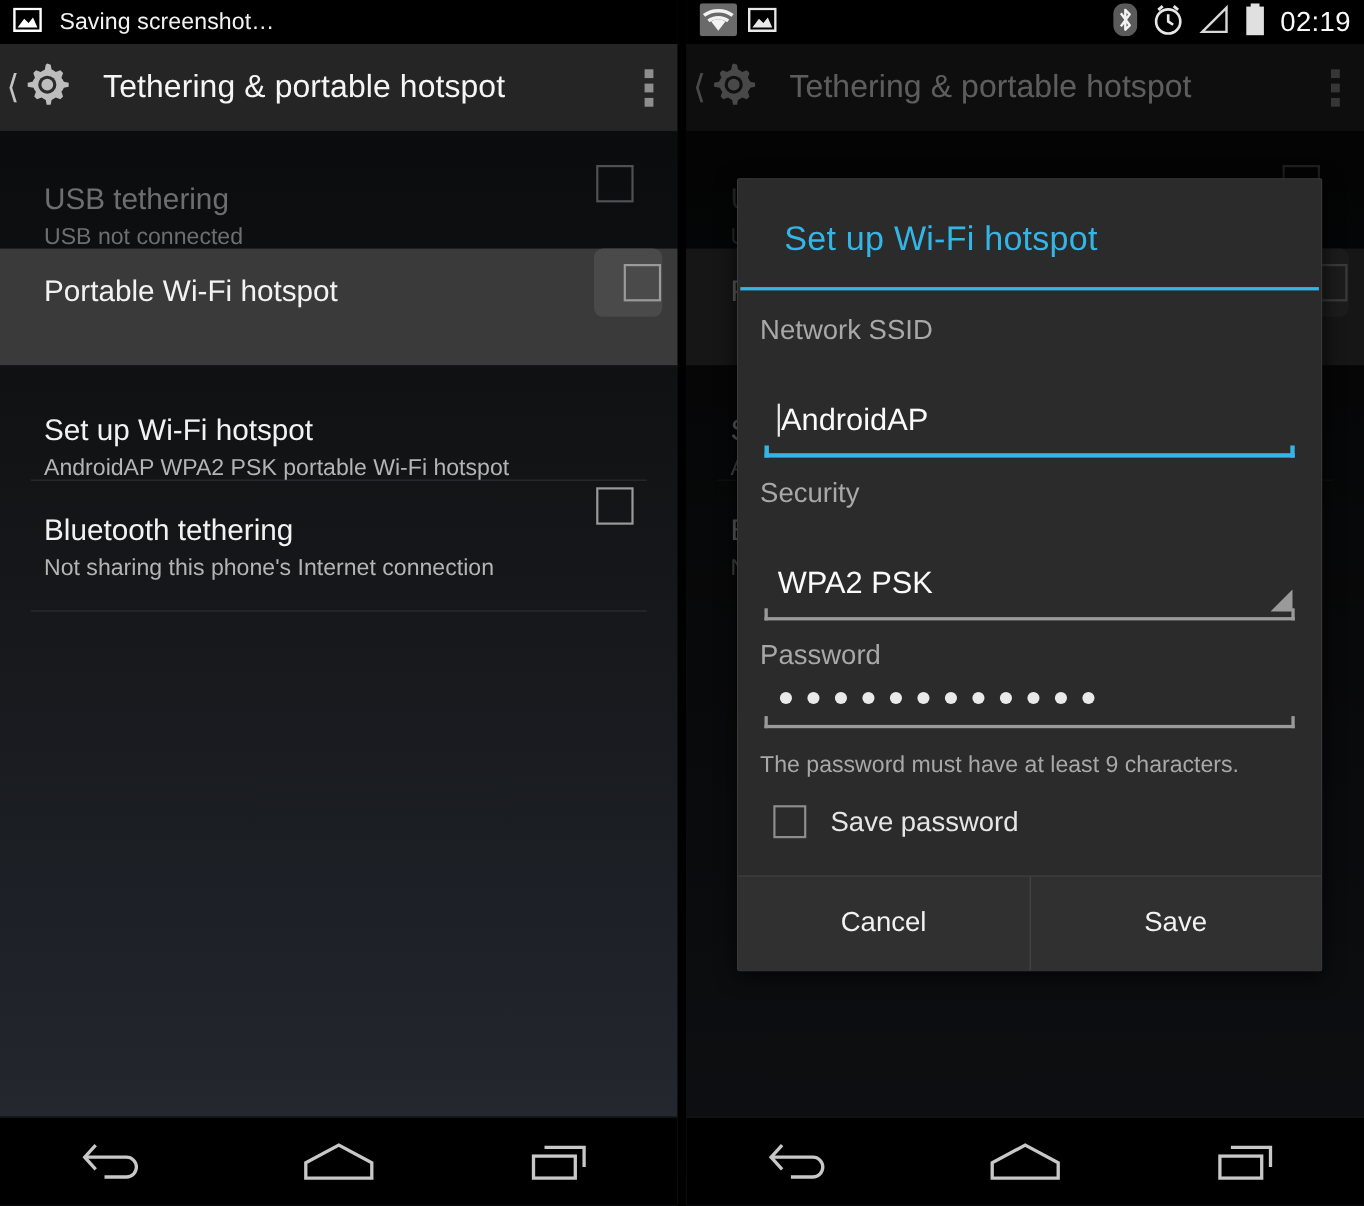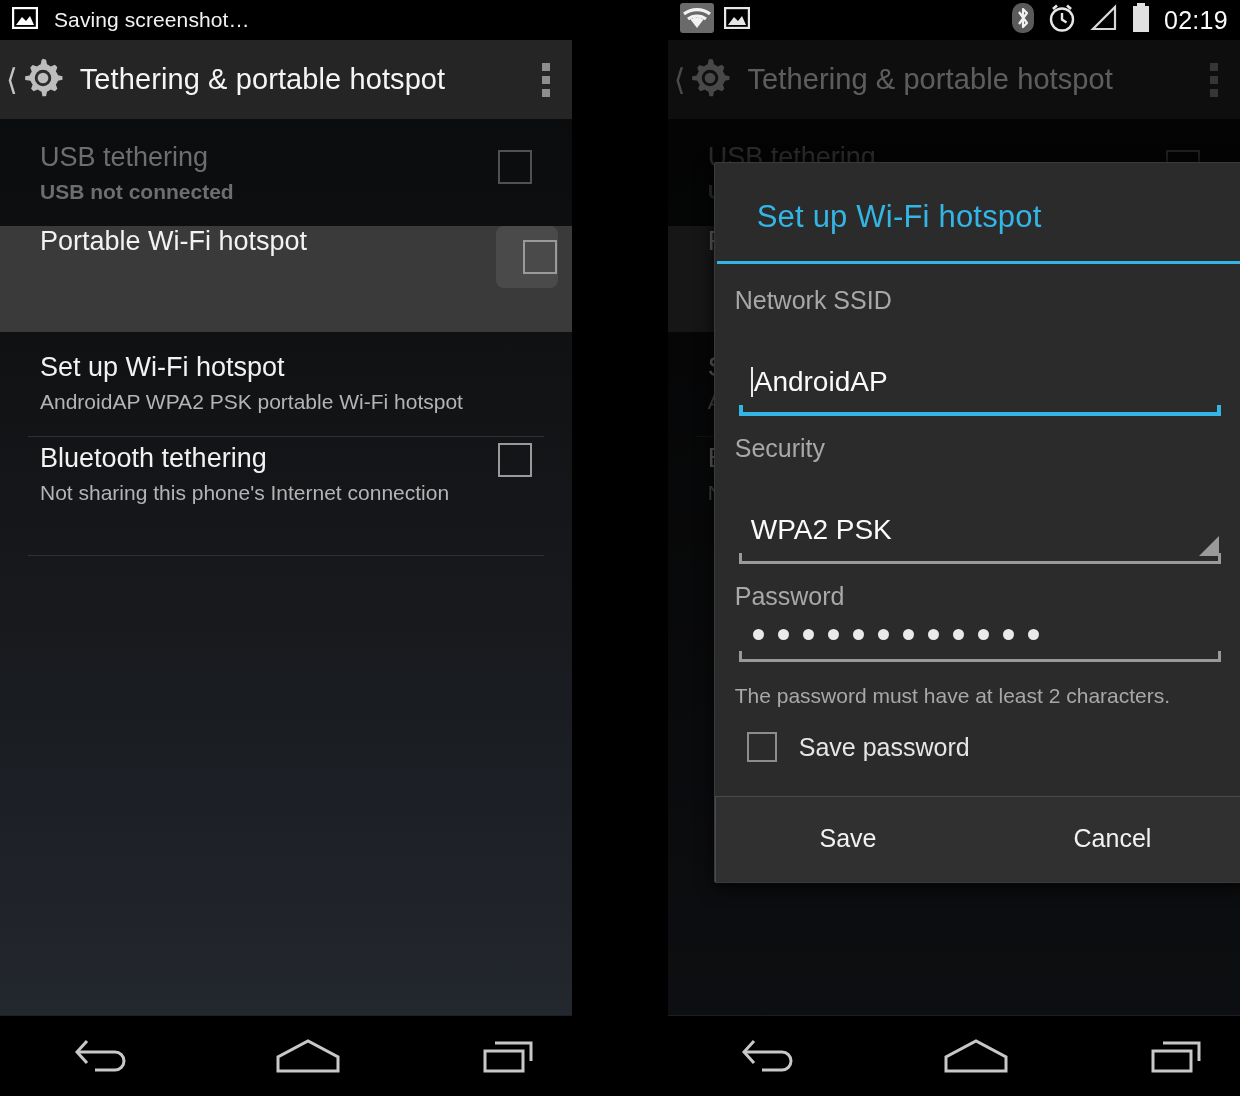--- a/index.html
+++ b/index.html
@@ -1,56 +1,56 @@
 <!DOCTYPE html>
 <html><head>
 <meta charset="utf-8">
 <style>
   html,body{margin:0;padding:0;background:#000;}
   body{
     width:1240px;height:1096px;
     font-family:"Liberation Sans","DejaVu Sans",sans-serif;
     overflow:hidden;
   }
-  .stage{position:relative;width:1240px;height:1096px;display:flex;gap:44px;}
+  .stage{position:relative;width:1240px;height:1096px;display:flex;}
   .panel{position:relative;width:616px;height:1096px;overflow:hidden;background:#0a0b0c;}
   .gutter{width:8px;height:1096px;background:#000;}
 
   
   .statusbar{
     position:relative;height:40px;background:#000;
     display:flex;align-items:center;padding:0 12px;box-sizing:border-box;
   }
   .sb-left{display:flex;align-items:center;gap:10px;}
   .sb-right{margin-left:auto;display:flex;align-items:center;gap:13px;}
   .sb-text{color:#f2f2f2;font-size:21px;letter-spacing:.1px;margin-left:6px;}
   .sb-clock{color:#fafafa;font-size:25px;letter-spacing:.3px;font-weight:400;}
 
   
   .actionbar{
     position:relative;height:80px;background:#252525;
     display:flex;align-items:center;padding:0 10px 0 6px;box-sizing:border-box;
     border-bottom:1px solid #0d0d0d;
   }
   .ab-up{color:#c3c3c3;font-size:30px;line-height:1;margin-right:2px;font-weight:300;}
-  .ab-title{color:#f5f5f5;font-size:29px;margin-left:14px;letter-spacing:.1px;white-space:nowrap;}
+  .ab-title{color:#f5f5f5;font-size:29px;margin-left:28px;letter-spacing:.1px;white-space:nowrap;}
   .ab-overflow{margin-left:auto;display:flex;flex-direction:column;gap:5px;padding:6px 12px;}
   .ab-overflow i{display:block;width:8px;height:8px;background:#8e8e8e;}
 
   
   .content{
     position:relative;height:976px;
     background:linear-gradient(180deg,#0b0c0d 0%,#101113 22%,#16181b 46%,#1d2026 72%,#24282f 94%,#262a31 100%);
   }
   .row{position:relative;display:flex;box-sizing:border-box;padding:0 40px 0 40px;}
-  .row .texts{flex:1;min-width:0;}
+  .row .texts{flex:1;min-width:0;margin-top:24px;}
   .t-title{font-size:27px;color:#f2f2f2;line-height:1.18;}
   .t-title.dim{color:#6e6e6e;}
   .t-sub{font-size:21px;color:#b4b4b4;line-height:1.28;margin-top:5px;}
-  .t-sub.dim{color:#6e6e6e;font-weight:bold;}
+  .t-sub.dim{color:#6e6e6e;}
   .cbox{
     width:34px;height:34px;border:2px solid #9a9a9a;box-sizing:border-box;
     flex:0 0 auto;margin-left:26px;background:transparent;
   }
   .cbox.dim{border-color:#4f5255;}
   .cbox-wrap{
     width:62px;height:62px;border-radius:8px;display:flex;align-items:center;justify-content:center;
     flex:0 0 auto;margin-left:10px;
   }
   .cbox-wrap.pressed{background:#4a4a4a;}
@@ -351,31 +351,31 @@
               <i></i>
               <i></i>
               <i></i>
               <i></i>
               <i></i>
               <i></i>
           </div>
           <div class="uline"></div>
         </div>
 
-        <div class="hint">The password must have at least 2 characters.</div>
+        <div class="hint">The password must have at least 9 characters.</div>
 
         <div class="showrow">
           <span class="cb"></span>
           <span class="lbl">Save password</span>
         </div>
       </div>
 
       <div class="dlg-buttons">
+        <div class="dlg-btn">Cancel</div>
         <div class="dlg-btn sep">Save</div>
-        <div class="dlg-btn">Cancel</div>
       </div>
     </div>
 
     <div class="navbar">
       <span class="navbtn">
         <svg width="64" height="42" viewBox="0 0 64 42">
             <path d="M16 6 L6 17 L16 28" fill="none" stroke="#c8c8c8" stroke-width="3"></path>
             <path d="M6.5 17 H44 a9 9 0 0 1 0 18 H24" fill="none" stroke="#c8c8c8" stroke-width="3"></path>
           </svg>
       </span>

